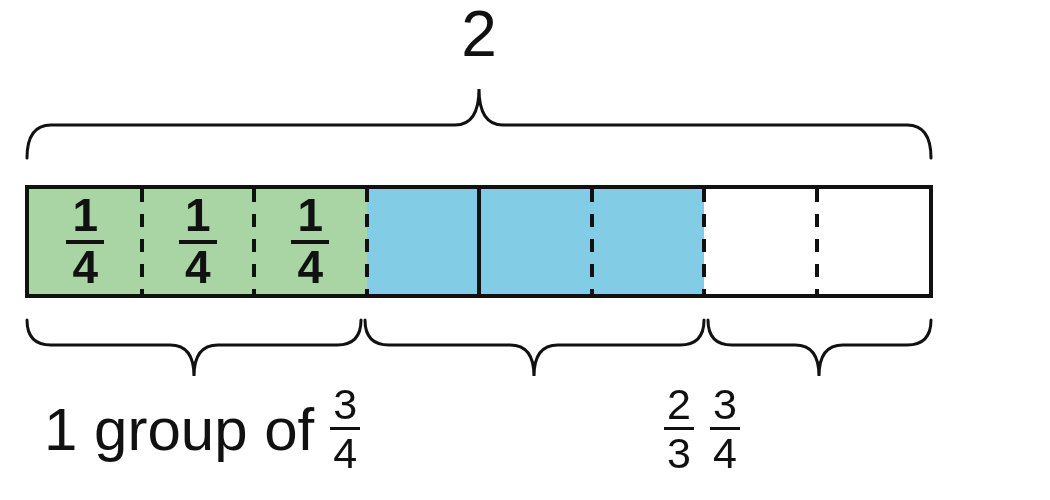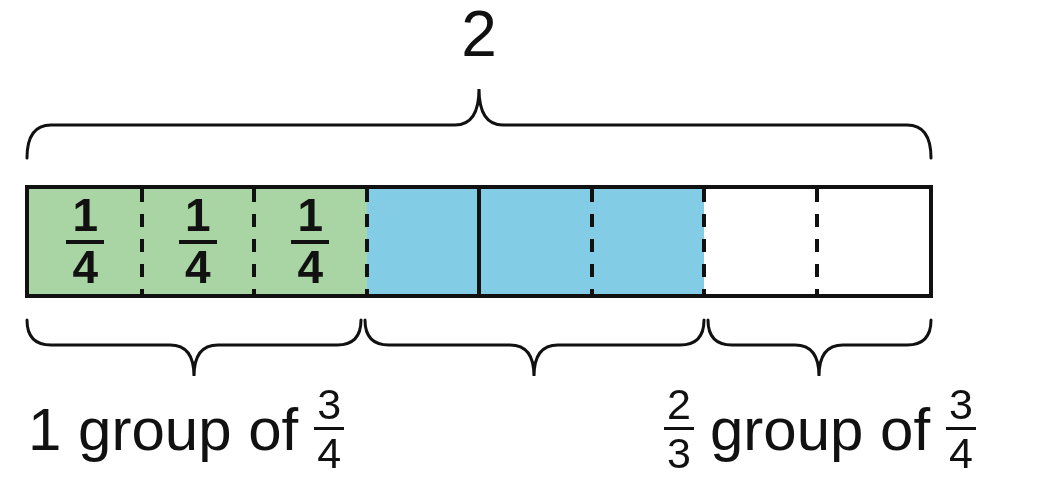--- a/index.html
+++ b/index.html
@@ -94,33 +94,32 @@
     <svg width="343" height="62" viewBox="0 0 343 62">
       <path d="M 2 2 Q 2 27 26 27 L 147 27 Q 171 27 171 58 Q 171 27 195 27 L 317 27 Q 341 27 341 2" fill="none" stroke="#111" stroke-width="3" stroke-linecap="round"></path>
     </svg>
   </div>
   <div class="brace" style="left:706px;top:318px;">
     <svg width="227" height="62" viewBox="0 0 227 62">
       <path d="M 2 2 Q 2 27 26 27 L 89 27 Q 113 27 113 58 Q 113 27 137 27 L 201 27 Q 225 27 225 2" fill="none" stroke="#111" stroke-width="3" stroke-linecap="round"></path>
     </svg>
   </div>
 
-  <div class="group-label" style="left:28px;justify-content:flex-end;">
+  <div class="group-label" style="left:44px;justify-content:flex-end;">
     <span>1 group of</span>
     <span class="frac">
       <span class="num">3</span>
       <span class="den">4</span>
     </span>
   </div>
 
   <div class="group-label" style="left:664px;">
     <span class="frac">
       <span class="num">2</span>
       <span class="den">3</span>
     </span>
-    <span>group of</span>
     <span class="frac">
       <span class="num">3</span>
       <span class="den">4</span>
     </span>
   </div>
 
 </div>
 
 </body></html>

